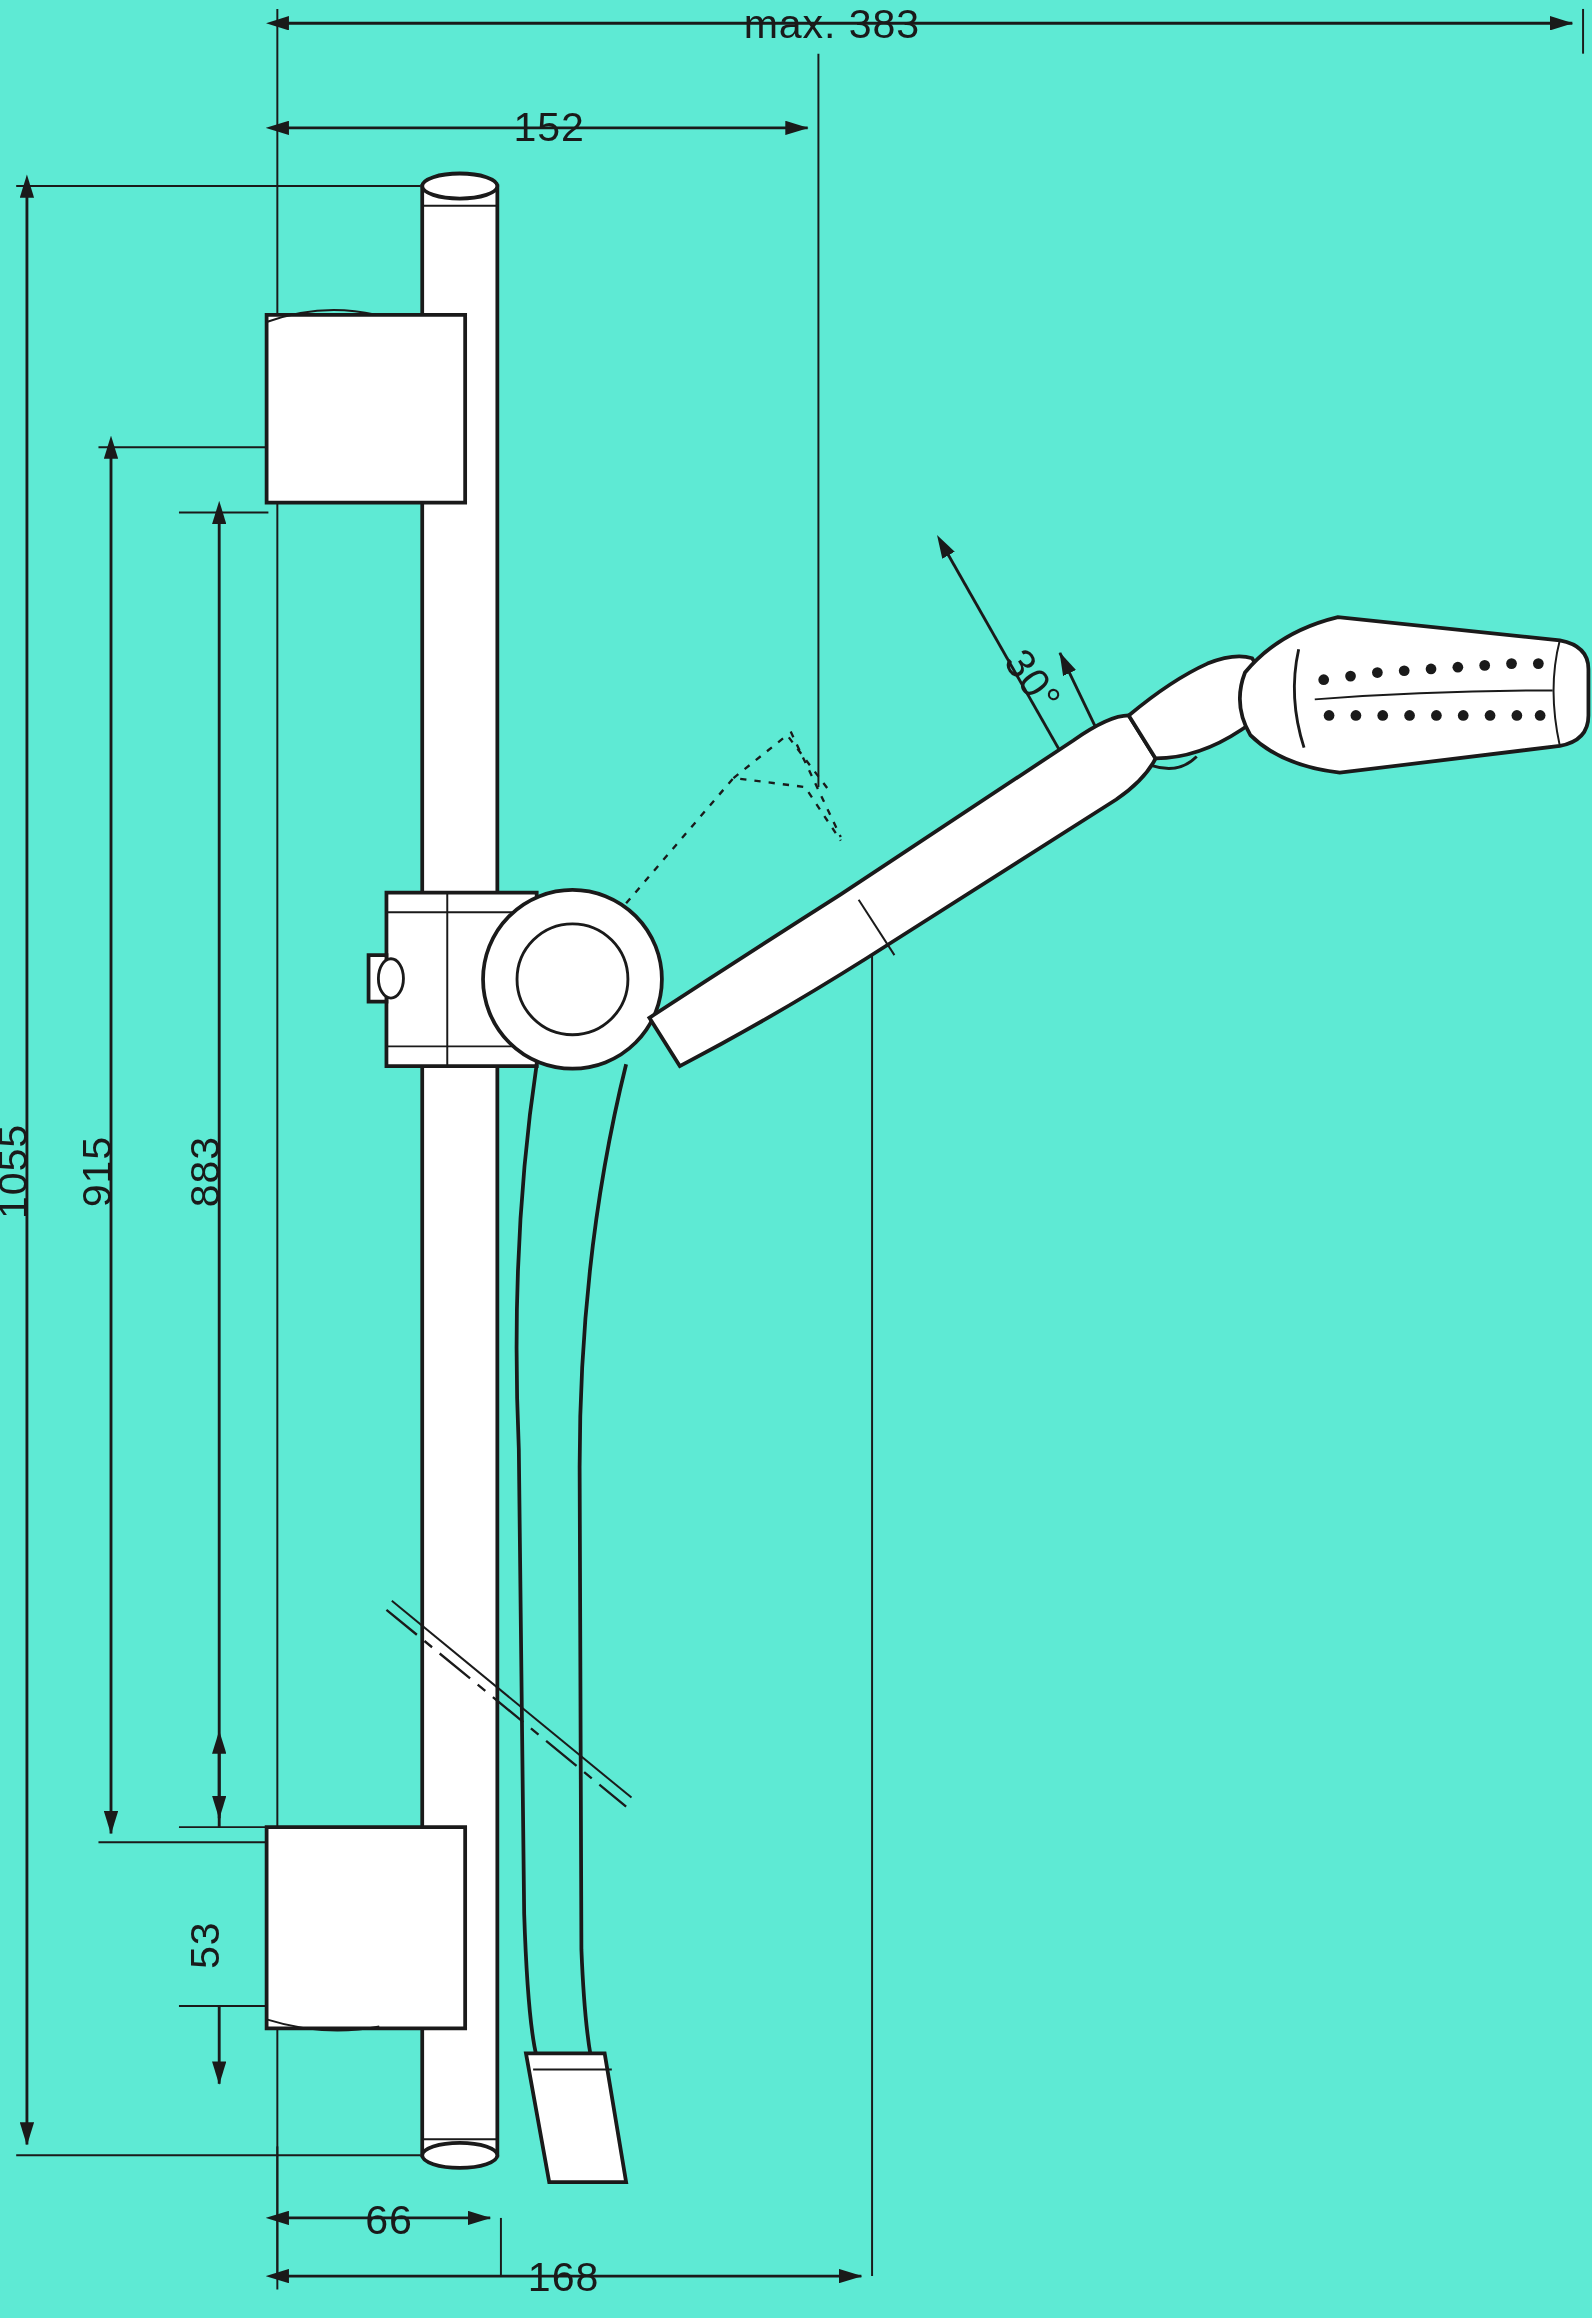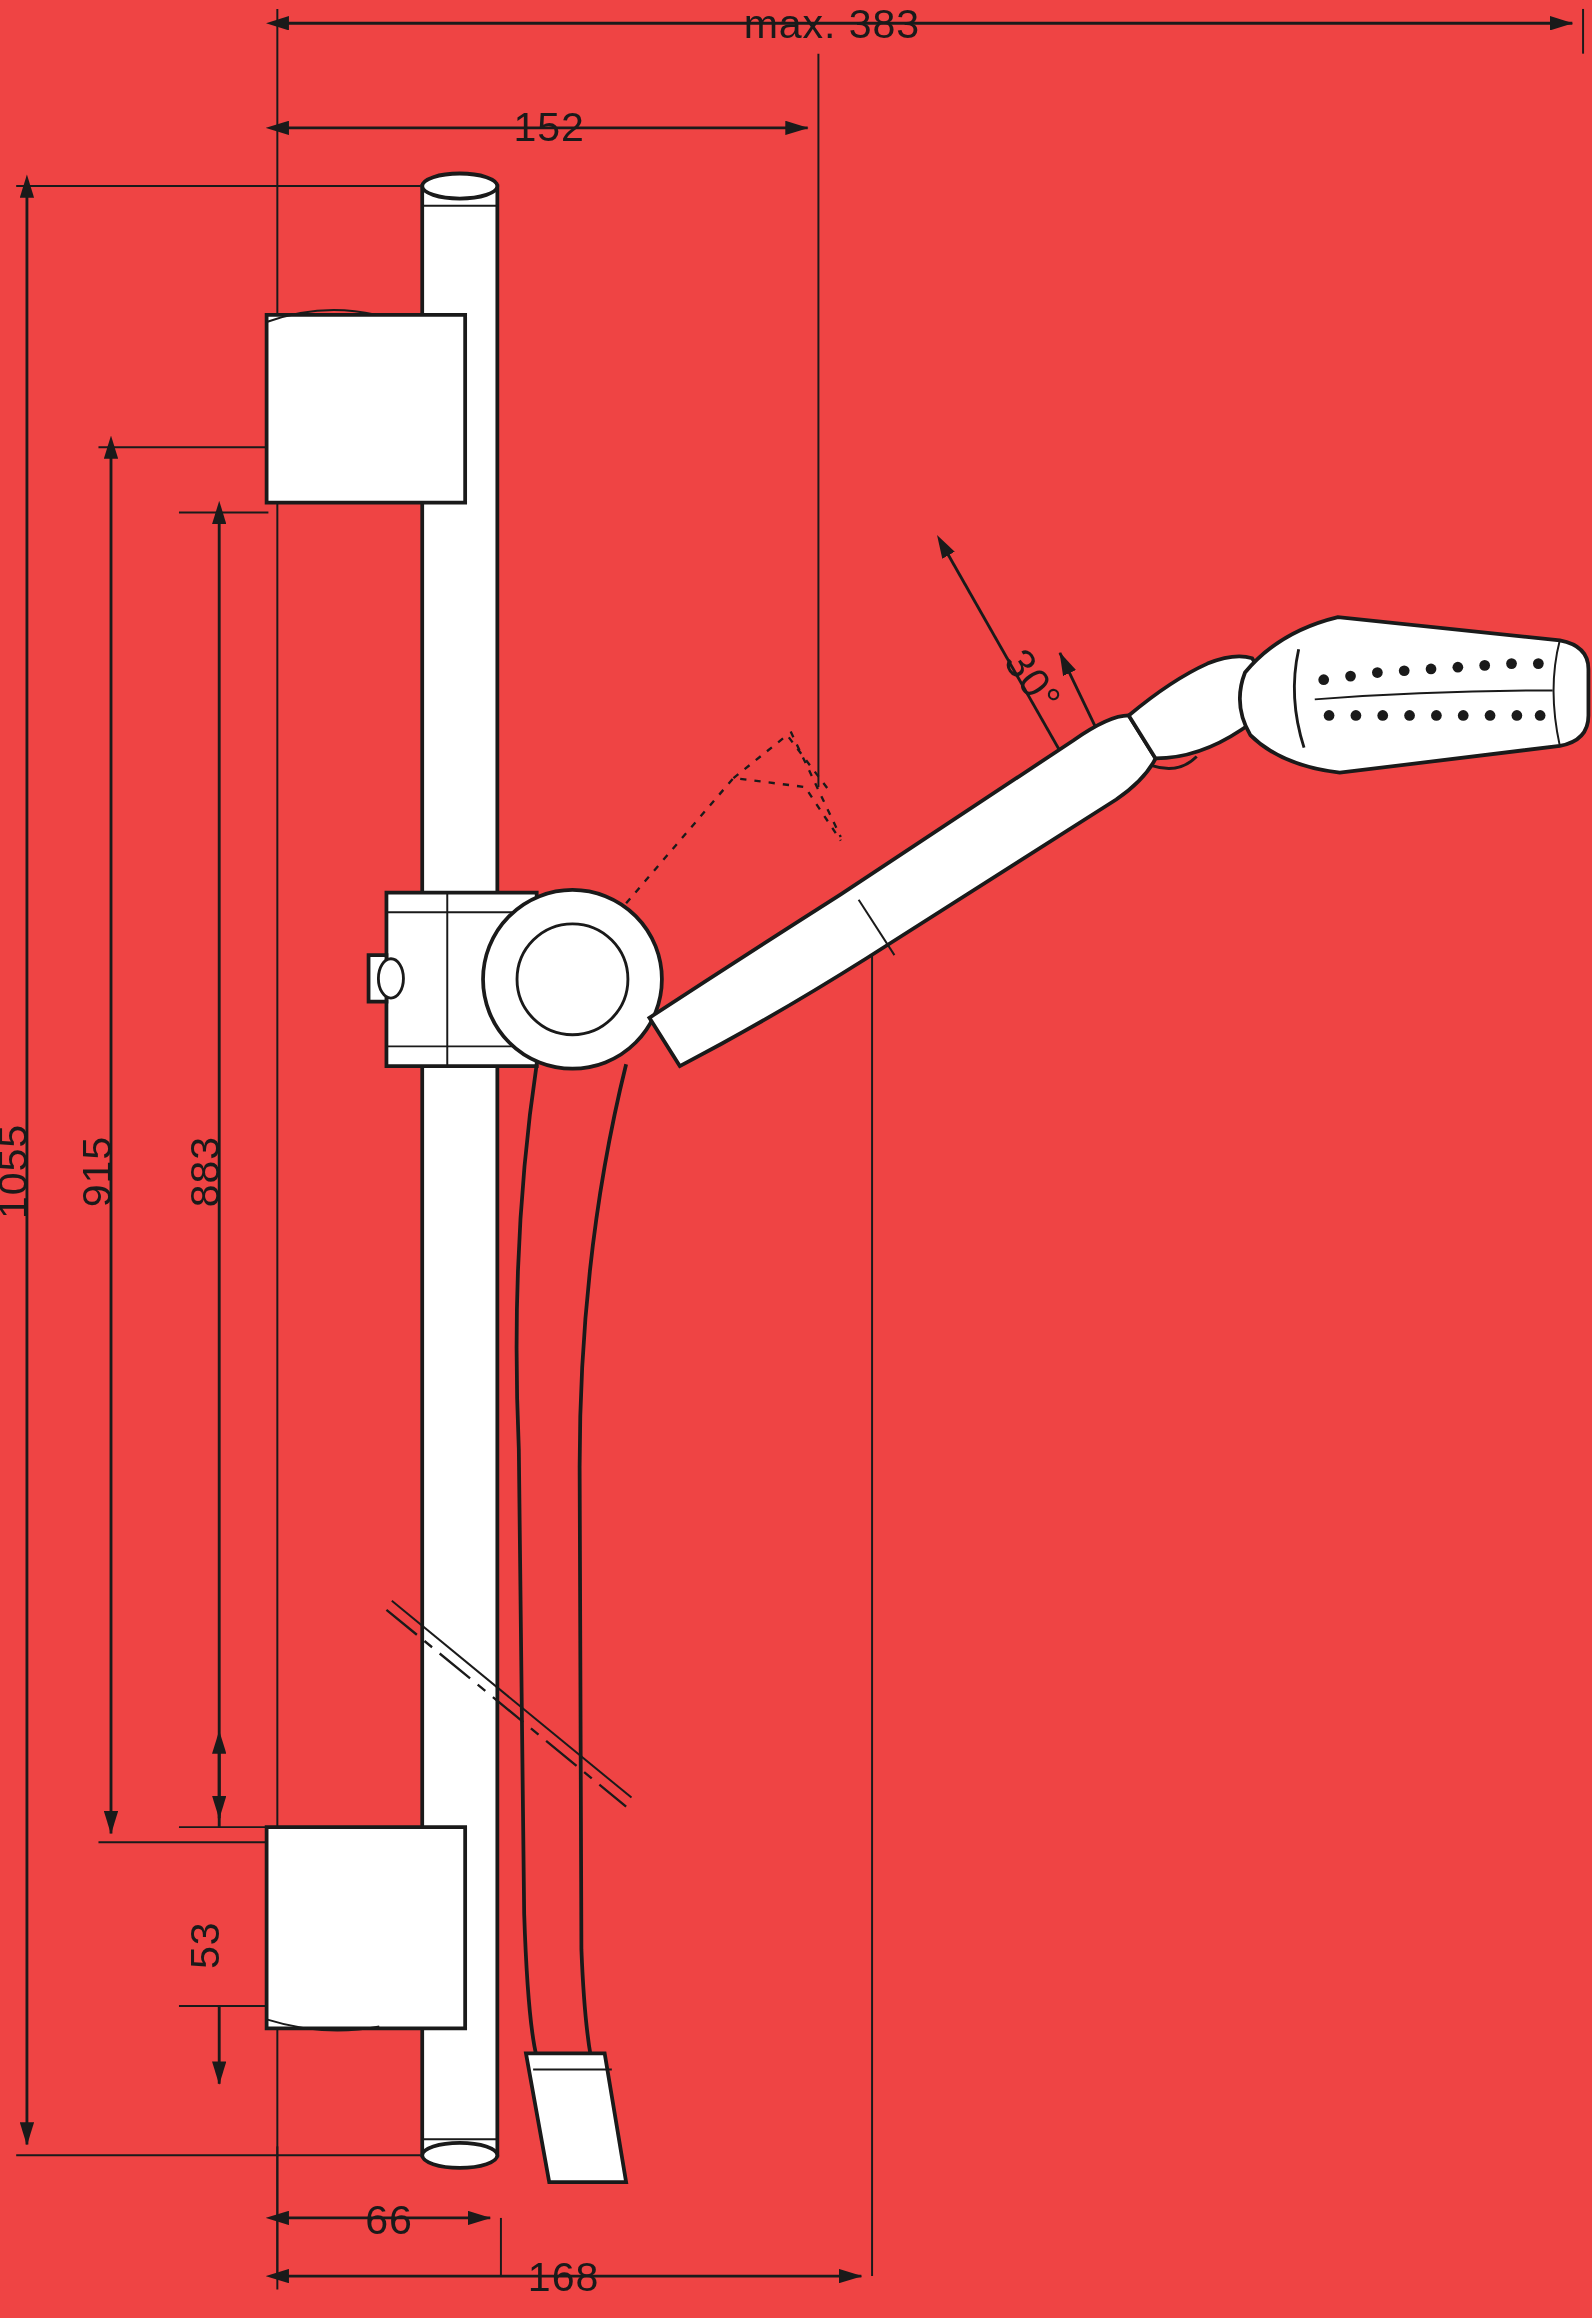--- a/index.html
+++ b/index.html
@@ -7,21 +7,21 @@
     padding: 0;
     background: #ffffff;
   }
   body {
     font-family: "Liberation Sans", sans-serif;
   }
   #canvas {
     position: relative;
     width: 1593px;
     height: 2319px;
-    background: #ef4444;
+    background: #5eead4;
     overflow: hidden;
   }
   svg.drawing {
     position: absolute;
     left: 0;
     top: 0;
     width: 1593px;
     height: 2319px;
   }
   .dimtext {

